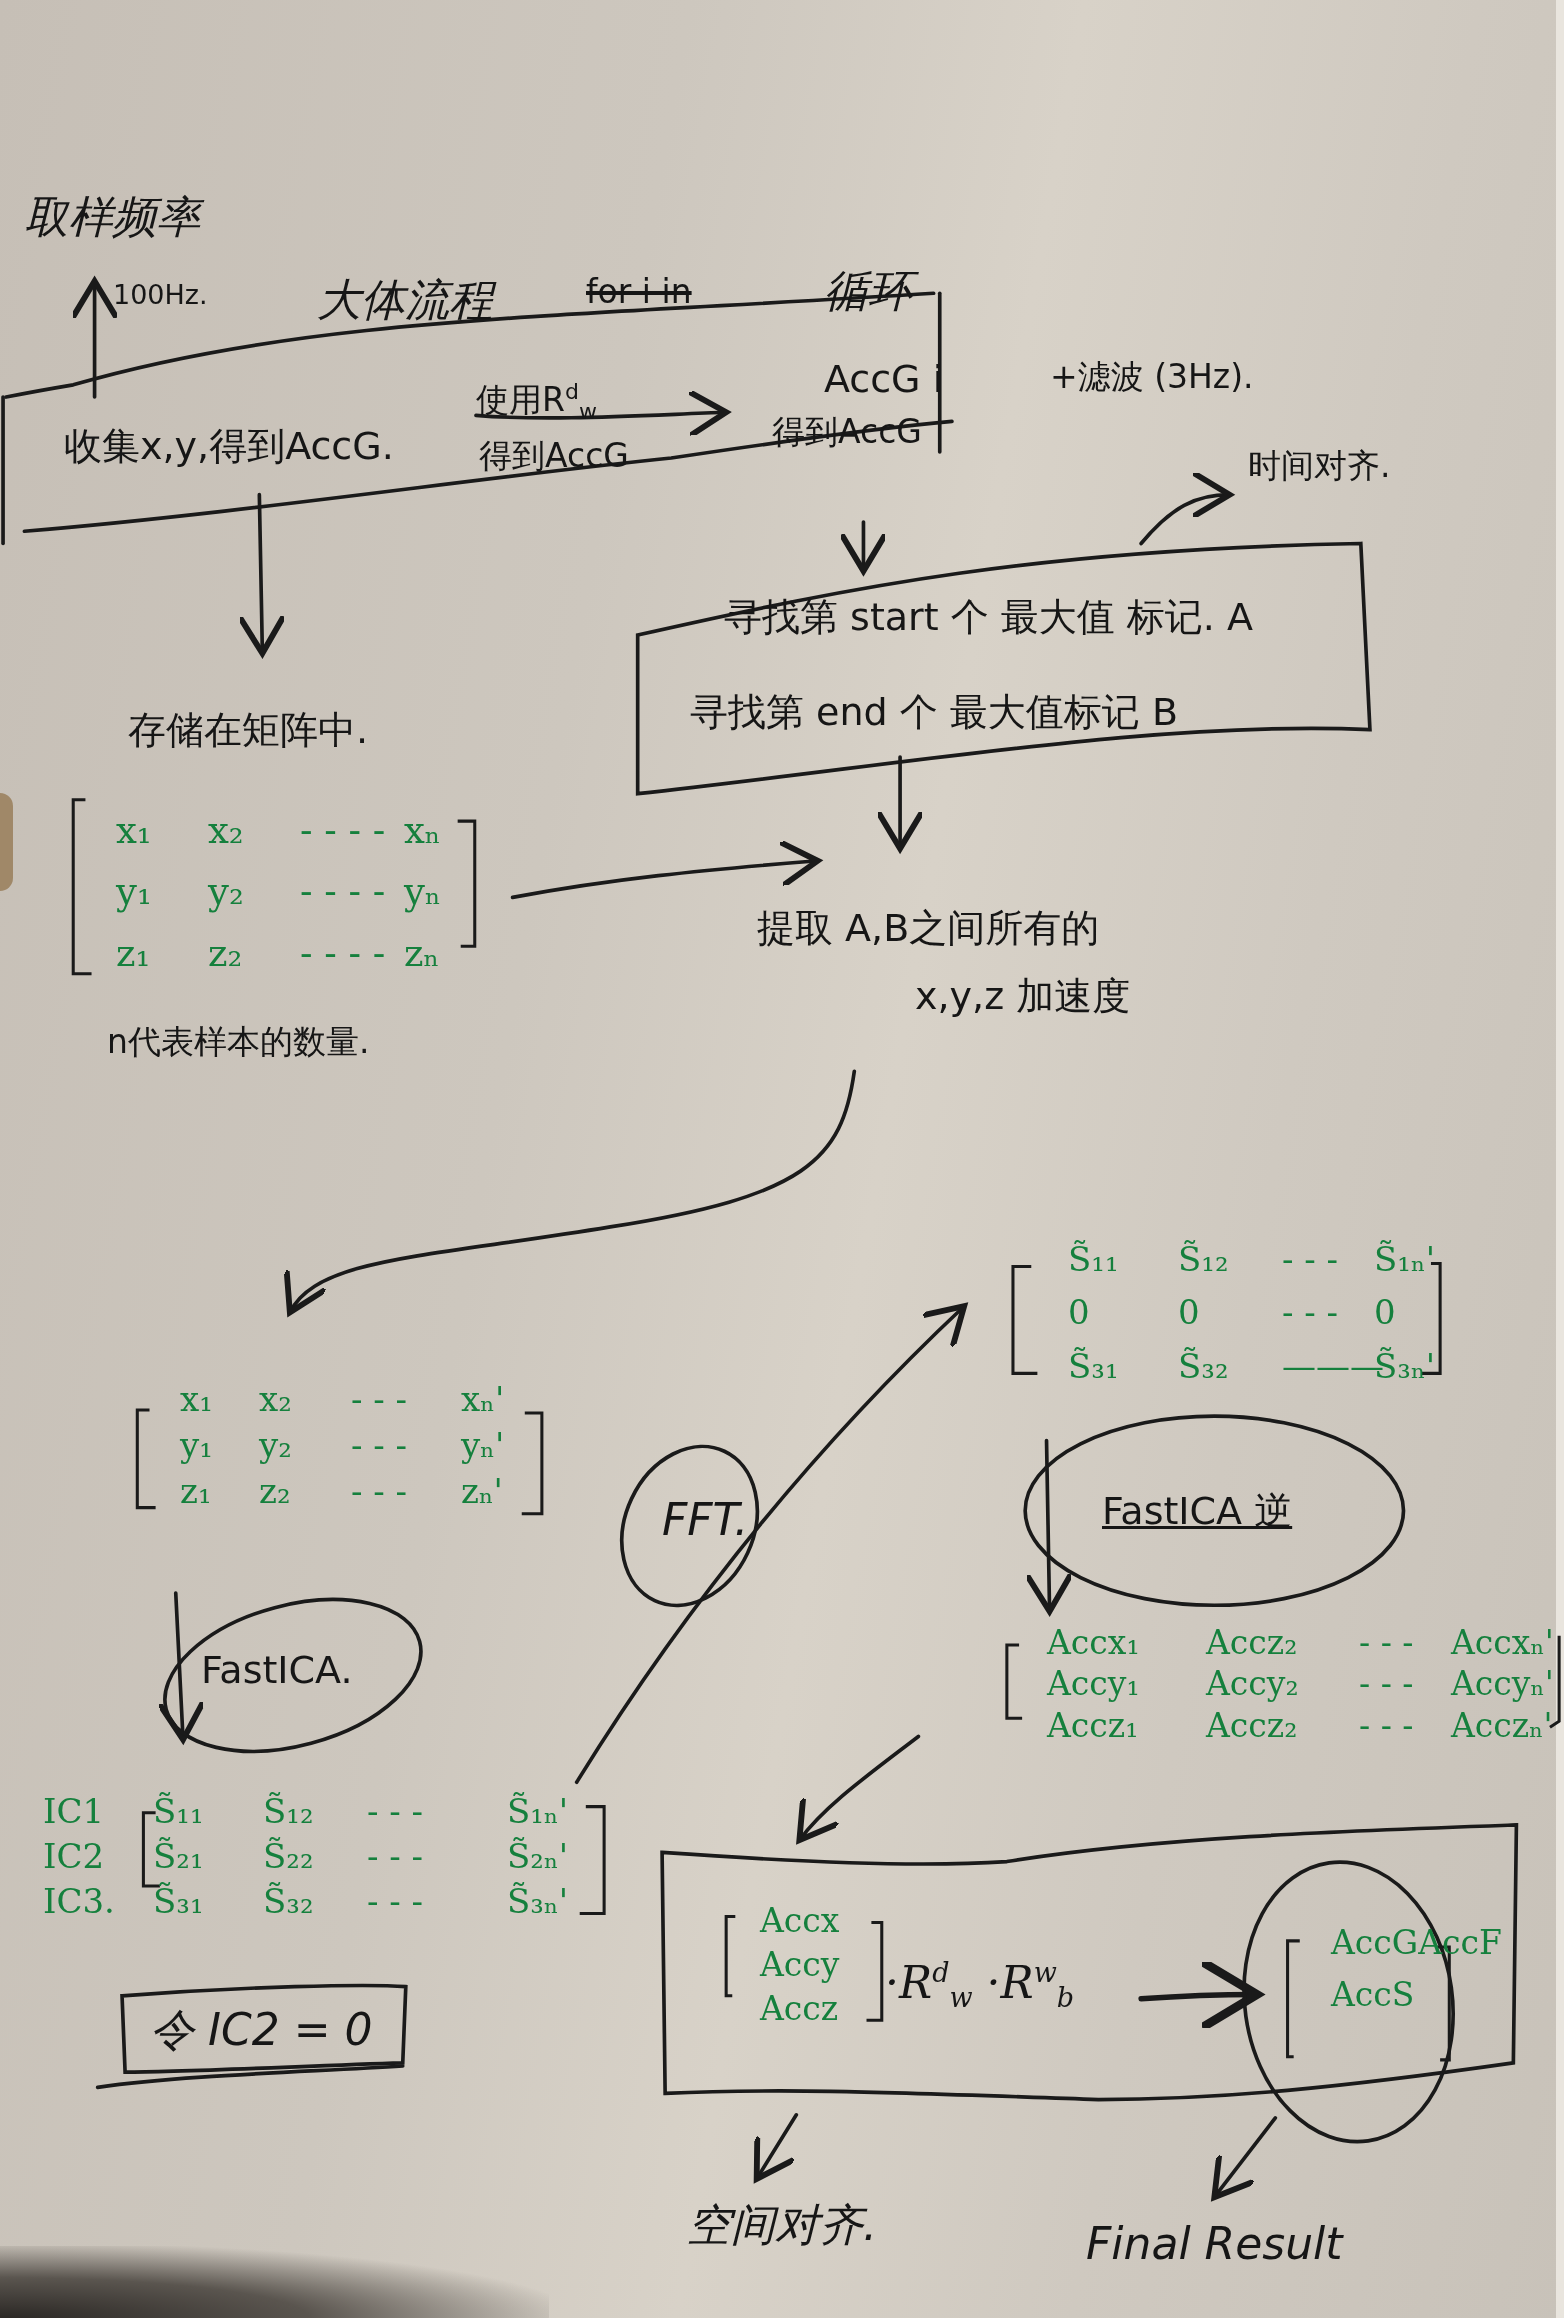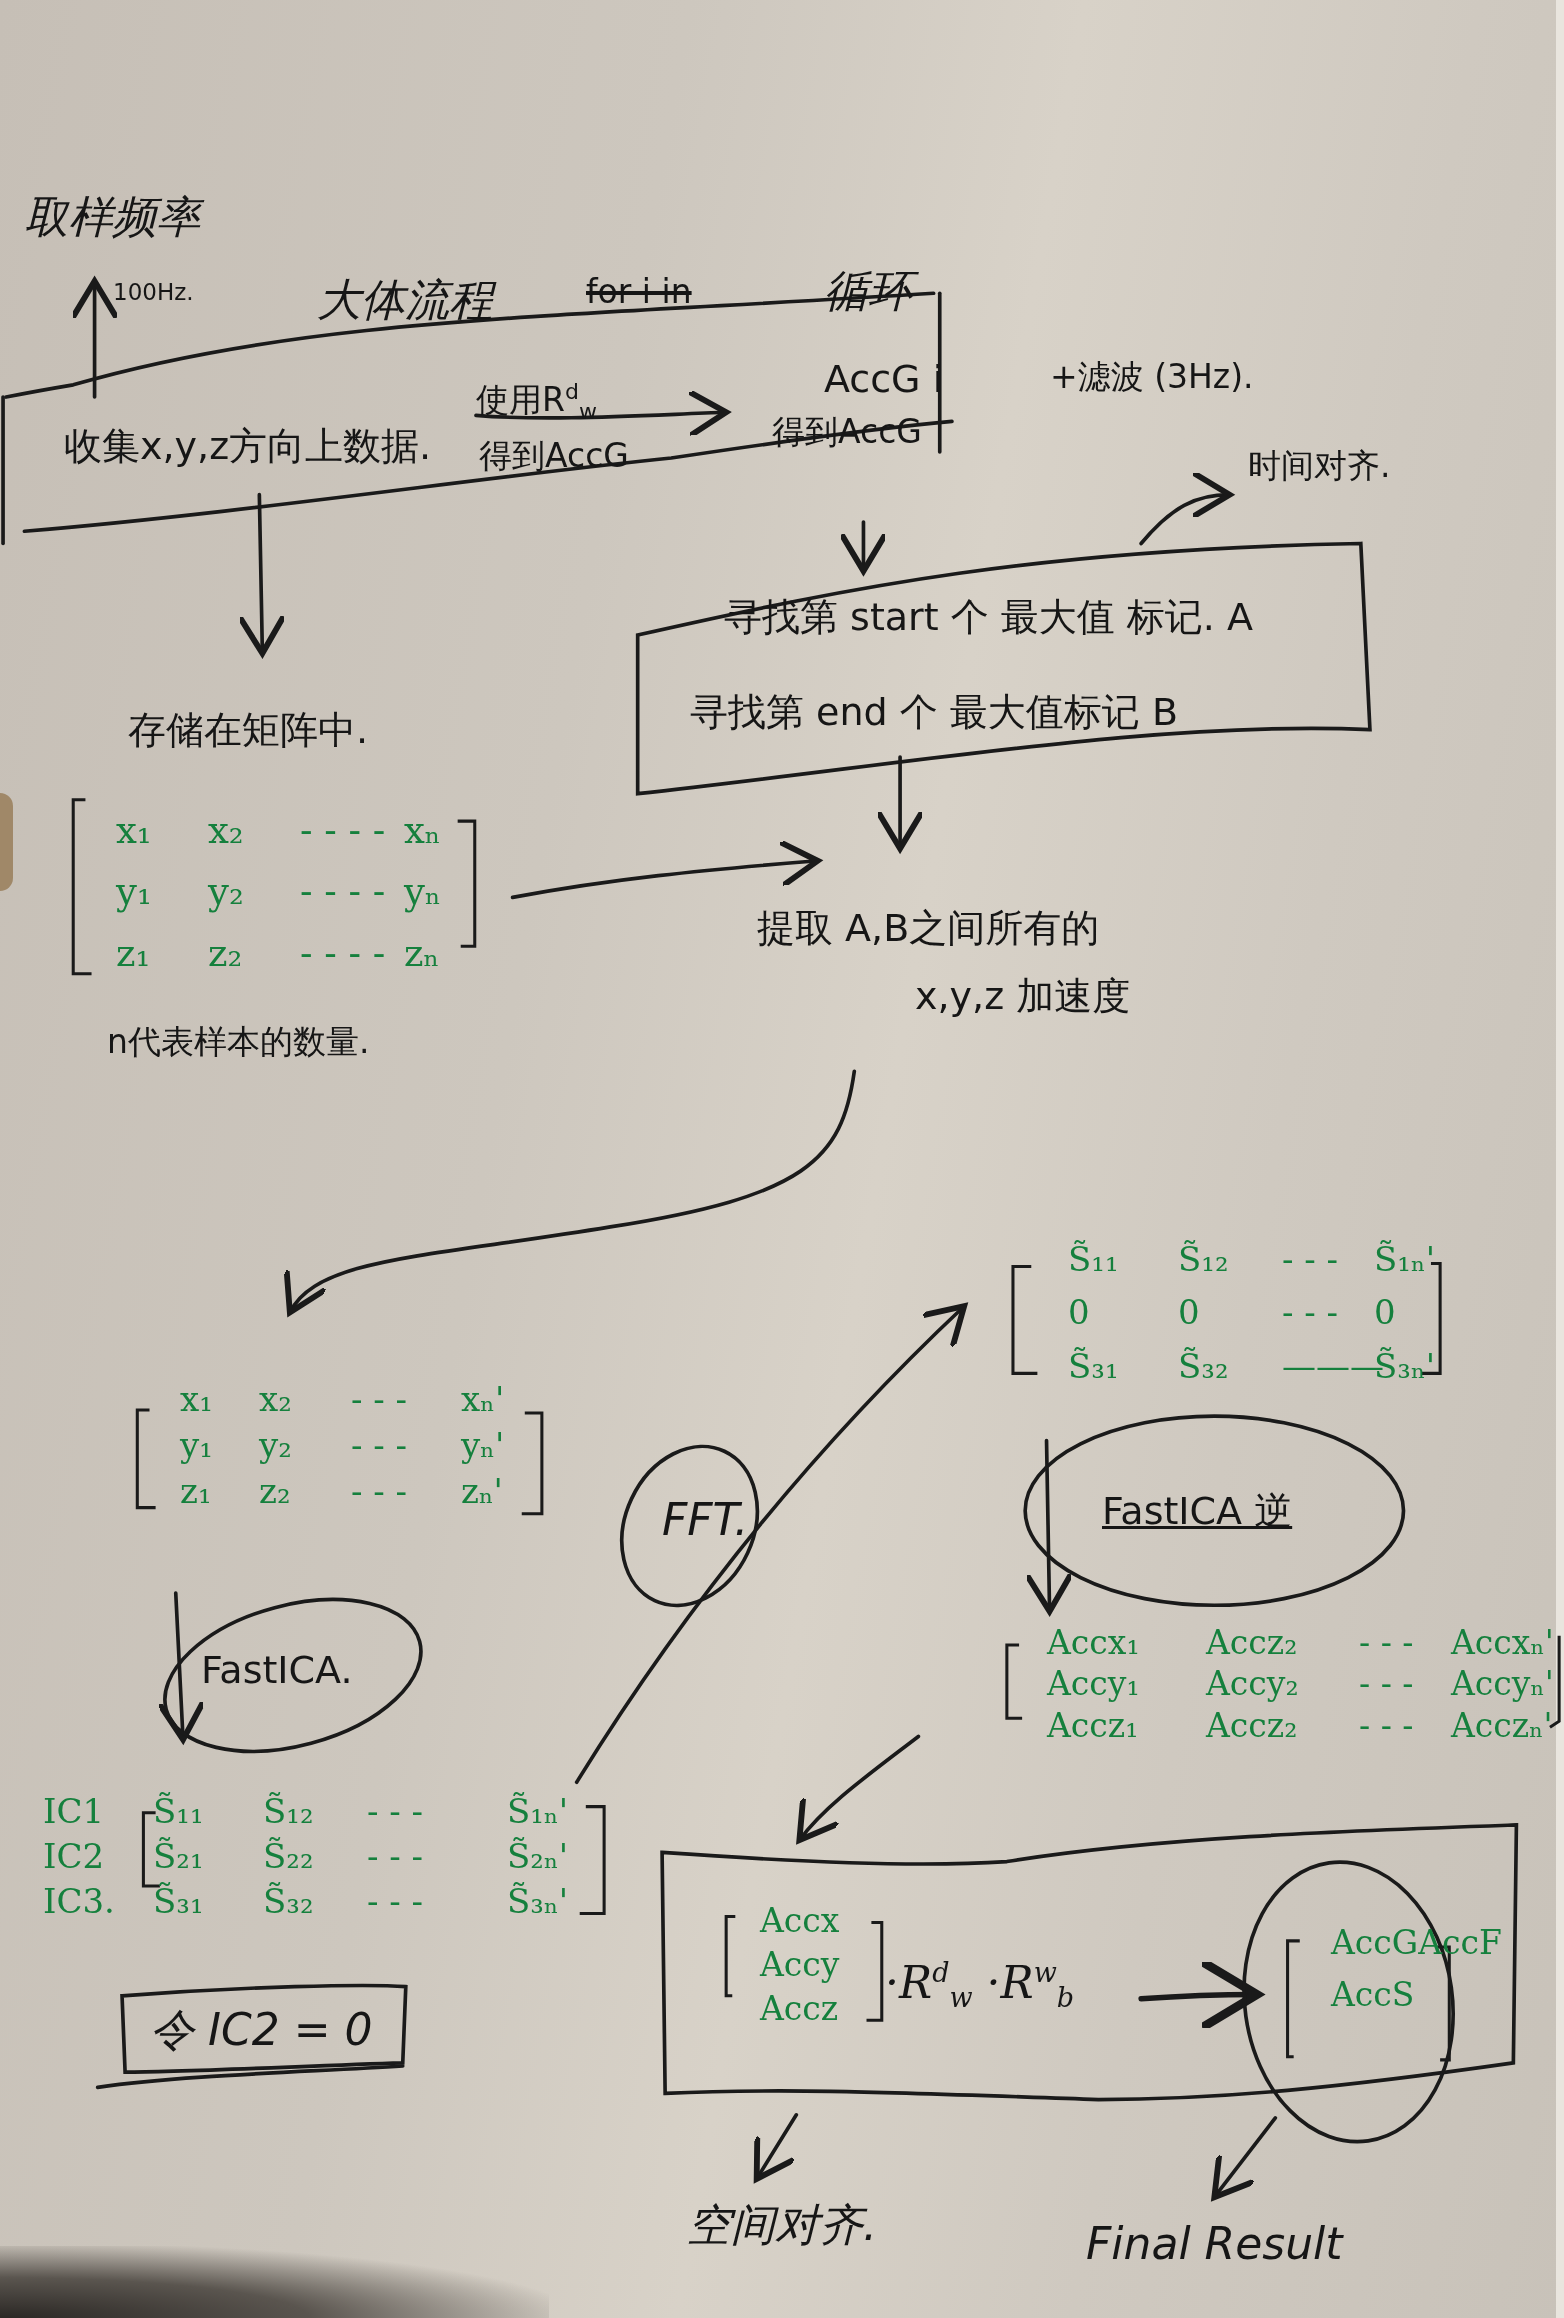--- a/index.html
+++ b/index.html
@@ -8,21 +8,21 @@
     font-family:"DejaVu Sans","Liberation Sans",sans-serif;color:#1a1a1a;position:relative;}
   .paper-edge{position:absolute;right:0;top:0;width:8.5px;height:100%;background:#e9e5de;}
   .bottom-shadow{position:absolute;left:0;bottom:0;width:549px;height:73px;
     background:radial-gradient(ellipse at 0% 100%,#2a2724 0%,#5a554f 40%,rgba(0,0,0,0) 75%);}
   .left-tab{position:absolute;left:0;top:793px;width:13.4px;height:98px;border-radius:0 49px 49px 0;background:#a08868;}
   svg.ink{position:absolute;left:0;top:0;}
   .t{position:absolute;white-space:nowrap;font-family:"DejaVu Sans",sans-serif;color:#161616;line-height:1;}
   .big{font-size:44px;font-style:italic;}
   .mid{font-size:38px;}
   .sm{font-size:33px;}
-  .xs{font-size:23px;}
+  .xs{font-size:27px;}
   .strike{text-decoration:line-through;text-decoration-thickness:3.7px;}
   .mx{position:absolute;display:grid;font-family:"DejaVu Serif",serif;font-size:37px;color:#15803d;}
   .mx span{white-space:nowrap;}
 </style>
 </head>
 <body>
 
 <div class="paper-edge"></div>
 <div class="left-tab"></div>
 <div class="bottom-shadow"></div>
@@ -99,21 +99,21 @@
     <path d="M2355,3190 L2375,3190 L2375,3375 L2360,3375"></path>
   </g>
 </svg>
 
 <div class="t big" style="left:24.4px;top:195px;">取样频率</div>
 <div class="t xs" style="left:113px;top:281px;">100Hz.</div>
 <div class="t big" style="left:317px;top:278px;">大体流程</div>
 <div class="t sm strike" style="left:586px;top:275px;">for i in</div>
 <div class="t big" style="left:824px;top:269px;">循环</div>
 
-<div class="t mid" style="left:64px;top:427px;">收集x,y,z方向上数据.</div>
+<div class="t mid" style="left:64px;top:427px;">收集x,y,得到AccG.</div>
 <div class="t sm" style="left:476px;top:381px;">
   <span>使用R</span><sup style="font-size:22px">d</sup><sub style="font-size:22px">w</sub>
 </div>
 <div class="t sm" style="left:479px;top:439px;">得到AccG</div>
 <div class="t mid" style="left:824px;top:360px;">AccG i</div>
 <div class="t sm" style="left:772px;top:415px;">得到AccG</div>
 <div class="t sm" style="left:1050px;top:360px;">+滤波 (3Hz).</div>
 
 <div class="t mid" style="left:690px;top:598px;margin-left:34px;">寻找第 start 个 最大值 标记. A</div>
 <div class="t mid" style="left:690px;top:693px;">寻找第 end 个 最大值标记 B</div>

